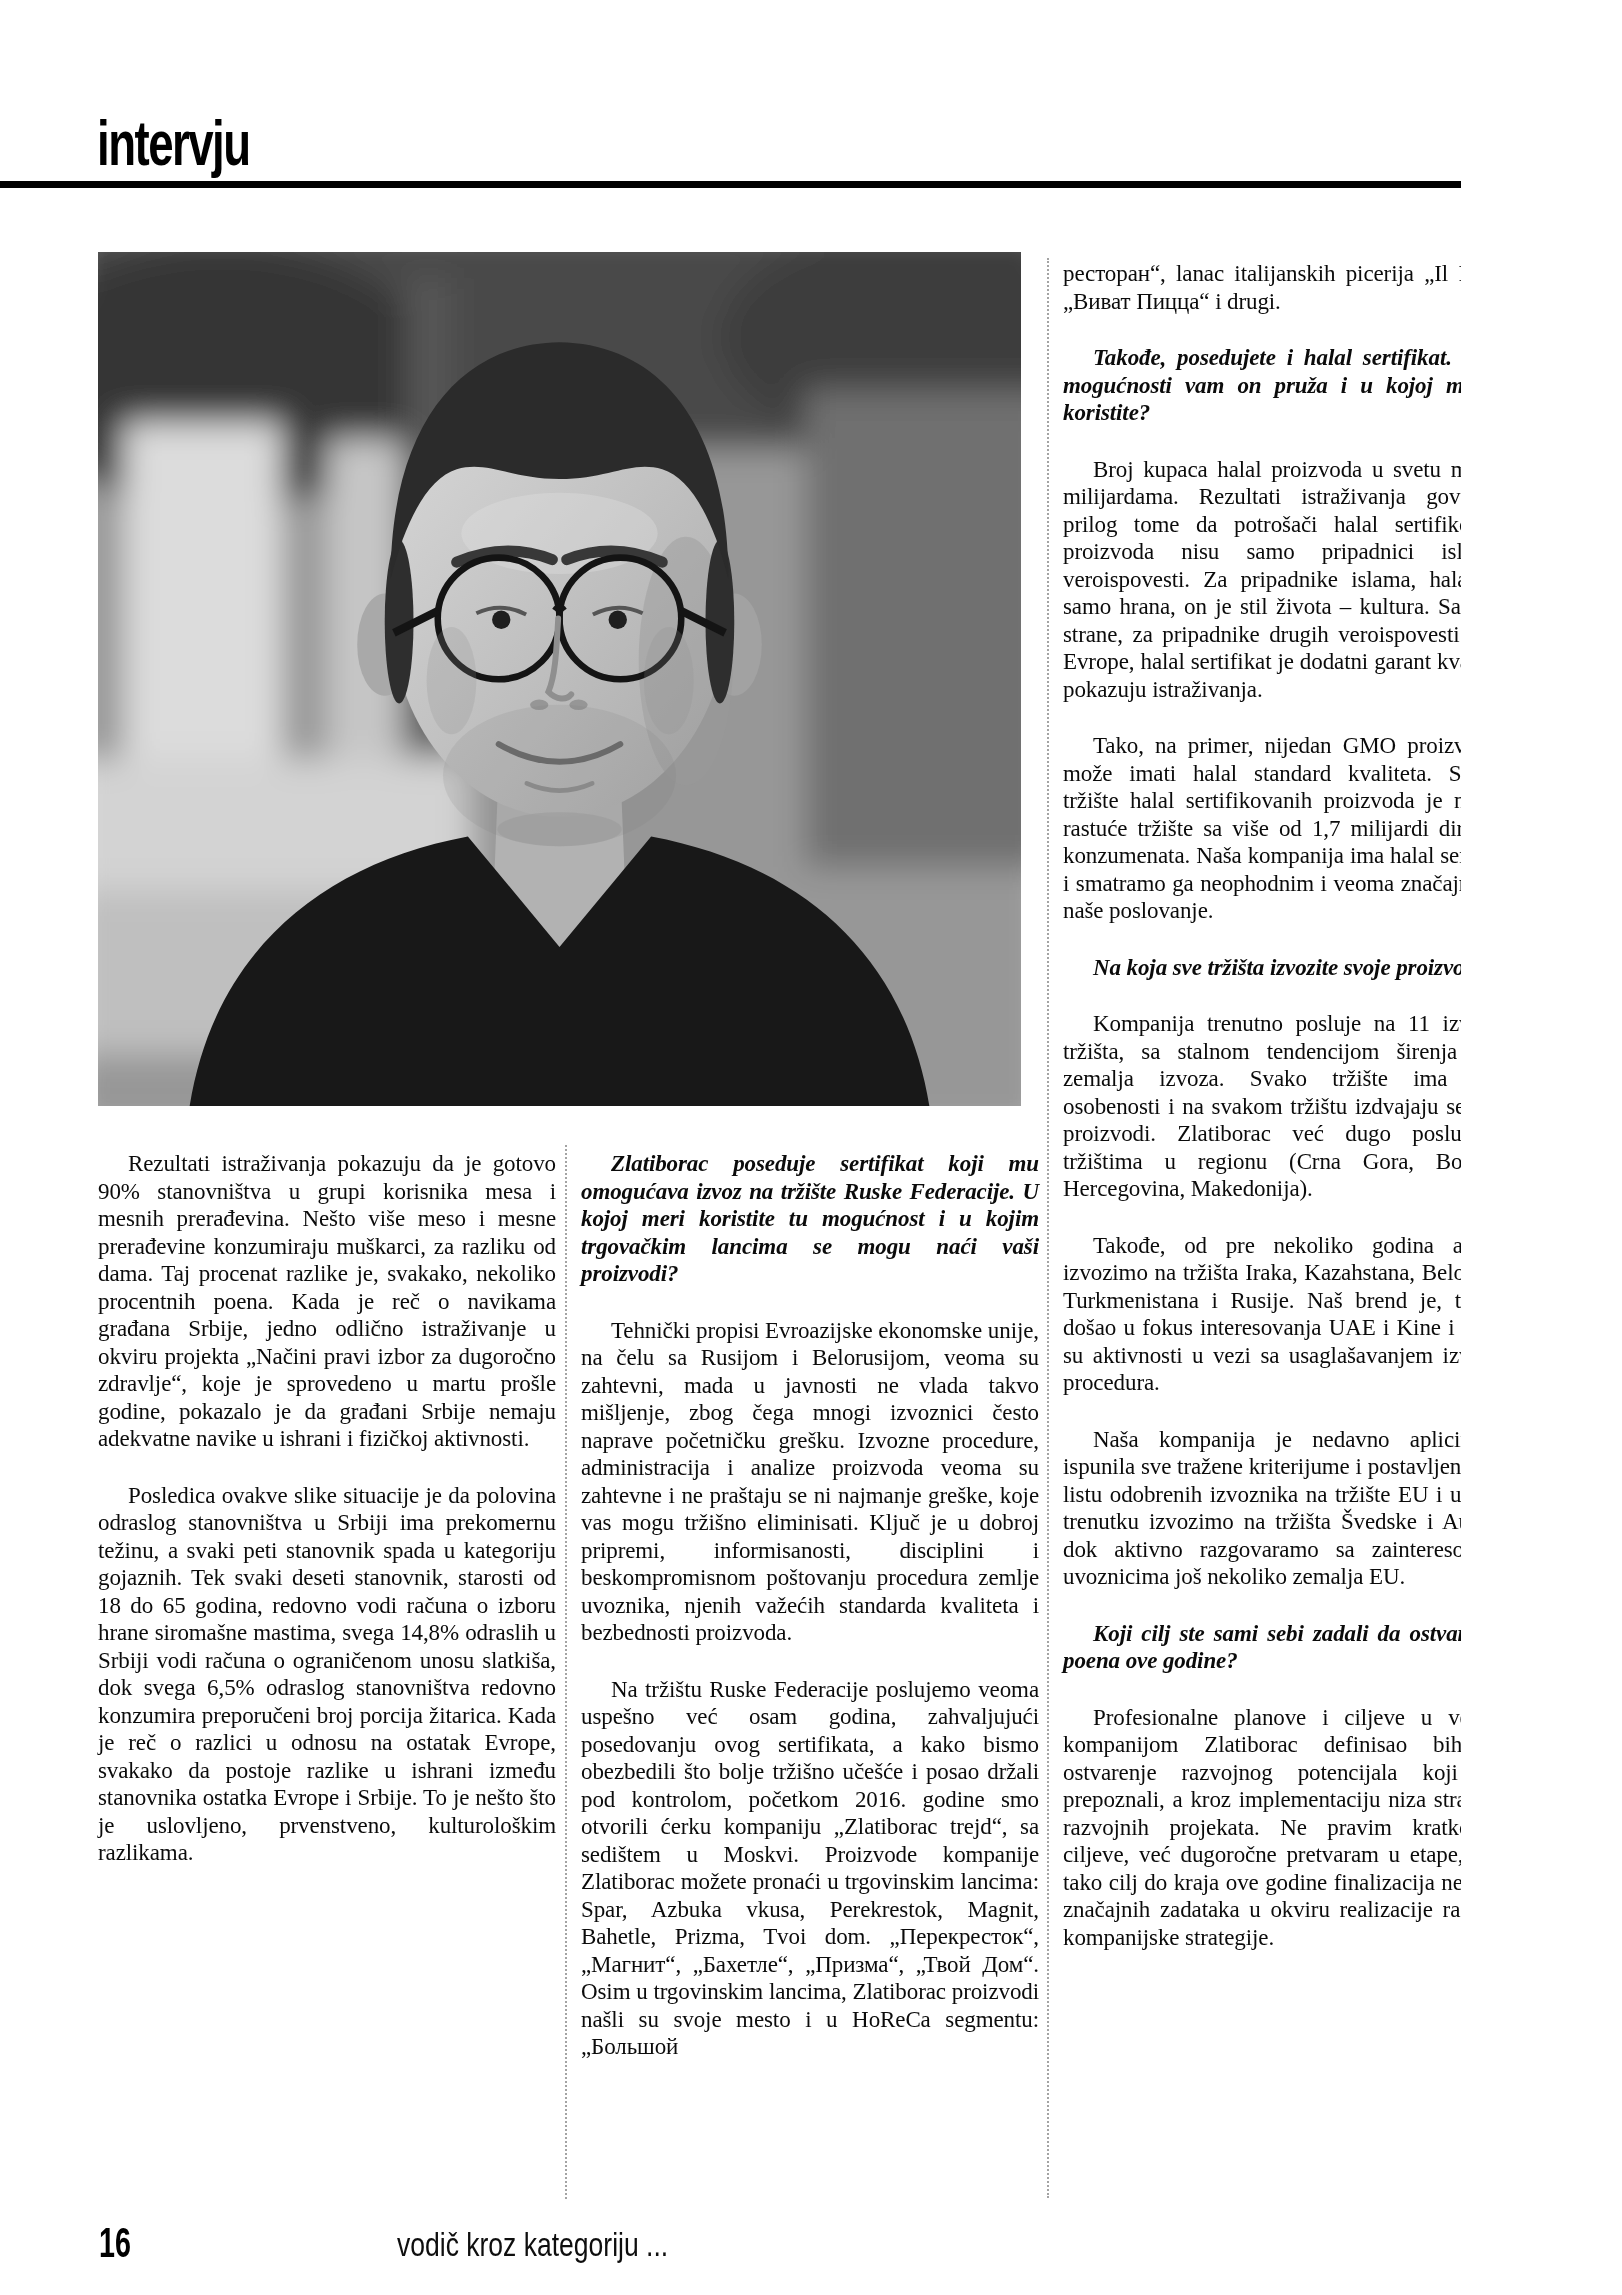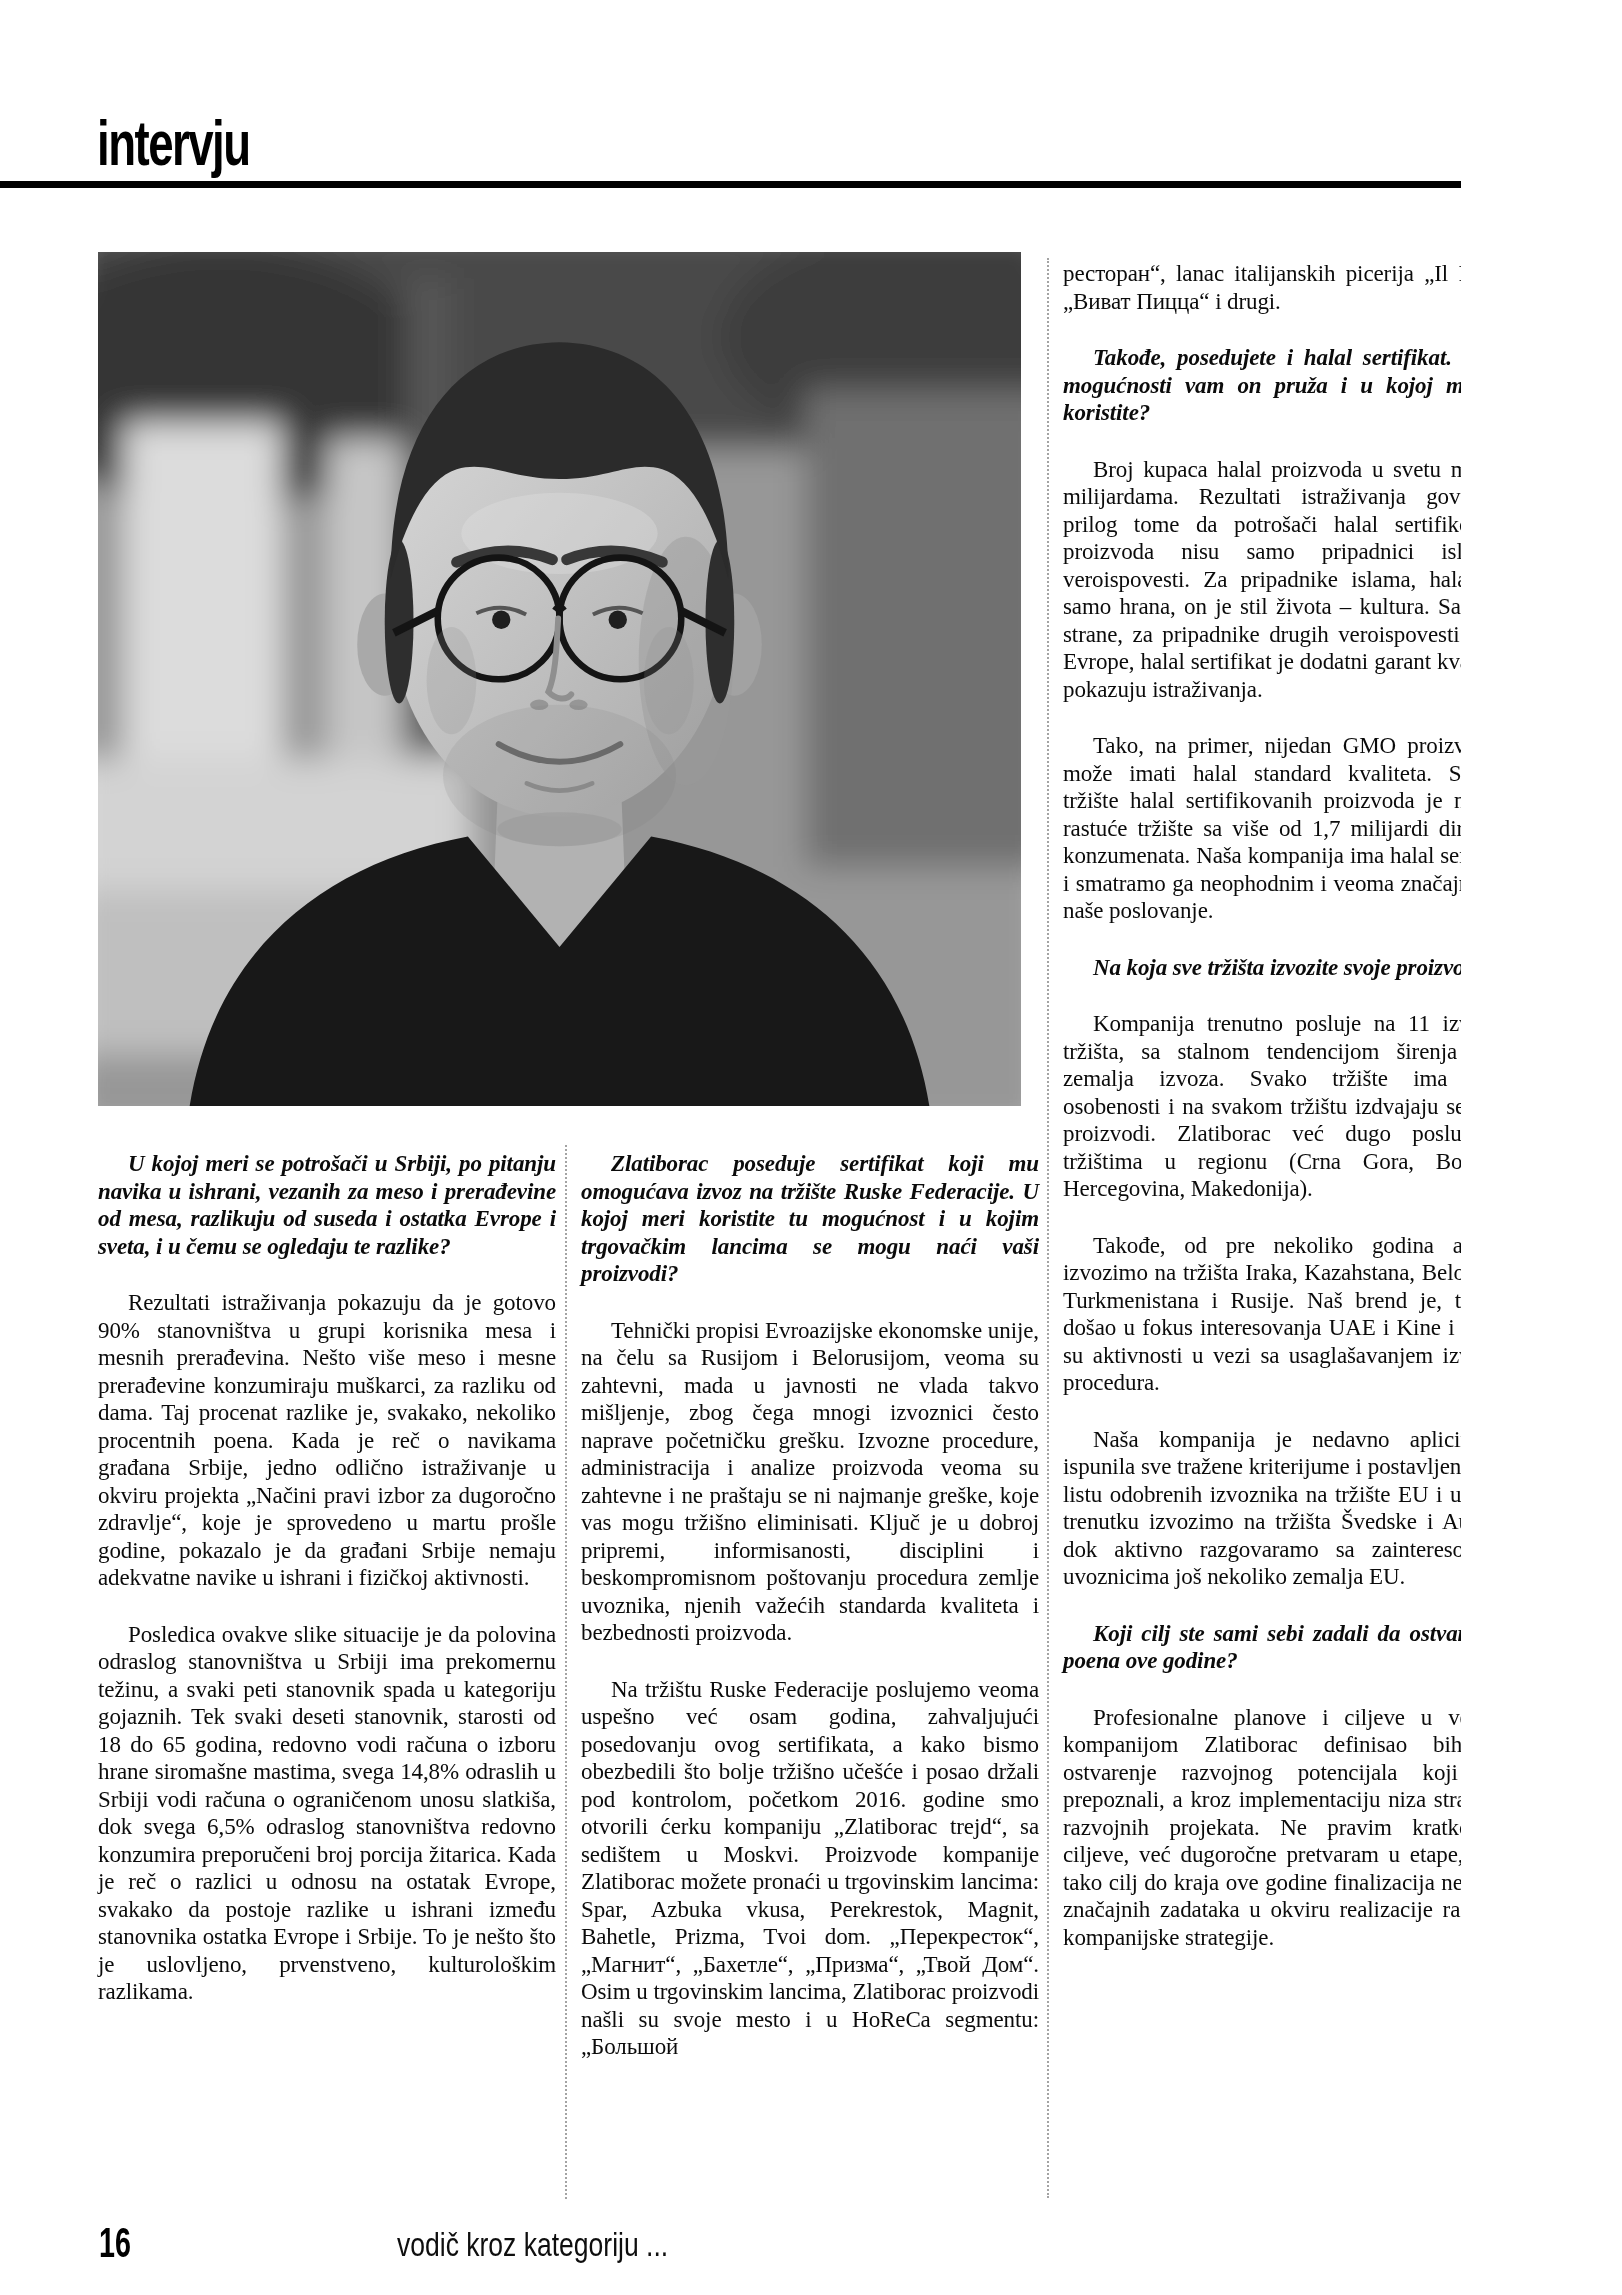--- a/index.html
+++ b/index.html
@@ -113,21 +113,20 @@
         <path d="M 655,812 Q 705,834 755,812" stroke="#8a8a8a" stroke-width="7" fill="none" stroke-linecap="round"></path>
         <ellipse cx="705" cy="882" rx="95" ry="26" fill="#9b9b9b" opacity="0.6"></ellipse>
       </g>
     </svg>
   </figure>
 
   <div class="sep sep-1"></div>
   <div class="sep sep-2"></div>
 
   <section class="col col-1">
-    <p class="q">U kojoj meri se potrošači u Srbiji, po pitanju navika u ishrani, vezanih za meso i prerađevine od mesa, razlikuju od suseda i ostatka Evrope i sveta, i u čemu se ogledaju te razlike?</p>
     <p>Rezultati istraživanja pokazuju da je gotovo 90% stanovništva u grupi korisnika mesa i mesnih prerađevina. Nešto više meso i mesne prerađevine konzumiraju muškarci, za razliku od dama. Taj procenat razlike je, svakako, nekoliko procentnih poena. Kada je reč o navikama građana Srbije, jedno odlično istraživanje u okviru projekta „Načini pravi izbor za dugoročno zdravlje“, koje je sprovedeno u martu prošle godine, pokazalo je da građani Srbije nemaju adekvatne navike u ishrani i fizičkoj aktivnosti.</p>
     <p>Posledica ovakve slike situacije je da polovina odraslog stanovništva u Srbiji ima prekomernu težinu, a svaki peti stanovnik spada u kategoriju gojaznih. Tek svaki deseti stanovnik, starosti od 18 do 65 godina, redovno vodi računa o izboru hrane siromašne mastima, svega 14,8% odraslih u Srbiji vodi računa o ograničenom unosu slatkiša, dok svega 6,5% odraslog stanovništva redovno konzumira preporučeni broj porcija žitarica. Kada je reč o razlici u odnosu na ostatak Evrope, svakako da postoje razlike u ishrani između stanovnika ostatka Evrope i Srbije. To je nešto što je uslovljeno, prvenstveno, kulturološkim razlikama.</p>
   </section>
 
   <section class="col col-2">
     <p class="q">Zlatiborac poseduje sertifikat koji mu omogućava izvoz na tržište Ruske Federacije. U kojoj meri koristite tu mogućnost i u kojim trgovačkim lancima se mogu naći vaši proizvodi?</p>
     <p>Tehnički propisi Evroazijske ekonomske unije, na čelu sa Rusijom i Belorusijom, veoma su zahtevni, mada u javnosti ne vlada takvo mišljenje, zbog čega mnogi izvoznici često naprave početničku grešku. Izvozne procedure, administracija i analize proizvoda veoma su zahtevne i ne praštaju se ni najmanje greške, koje vas mogu tržišno eliminisati. Ključ je u dobroj pripremi, informisanosti, disciplini i beskompromisnom poštovanju procedura zemlje uvoznika, njenih važećih standarda kvaliteta i bezbednosti proizvoda.</p>
     <p>Na tržištu Ruske Federacije poslujemo veoma uspešno već osam godina, zahvaljujući posedovanju ovog sertifikata, a kako bismo obezbedili što bolje tržišno učešće i posao držali pod kontrolom, početkom 2016. godine smo otvorili ćerku kompaniju „Zlatiborac trejd“, sa sedištem u Moskvi. Proizvode kompanije Zlatiborac možete pronaći u trgovinskim lancima: Spar, Azbuka vkusa, Perekrestok, Magnit, Bahetle, Prizma, Tvoi dom. „Перекресток“, „Магнит“, „Бахетле“, „Призма“, „Твой Дом“. Osim u trgovinskim lancima, Zlatiborac proizvodi našli su svoje mesto i u HoReCa segmentu: „Большой</p>
   </section>
 

